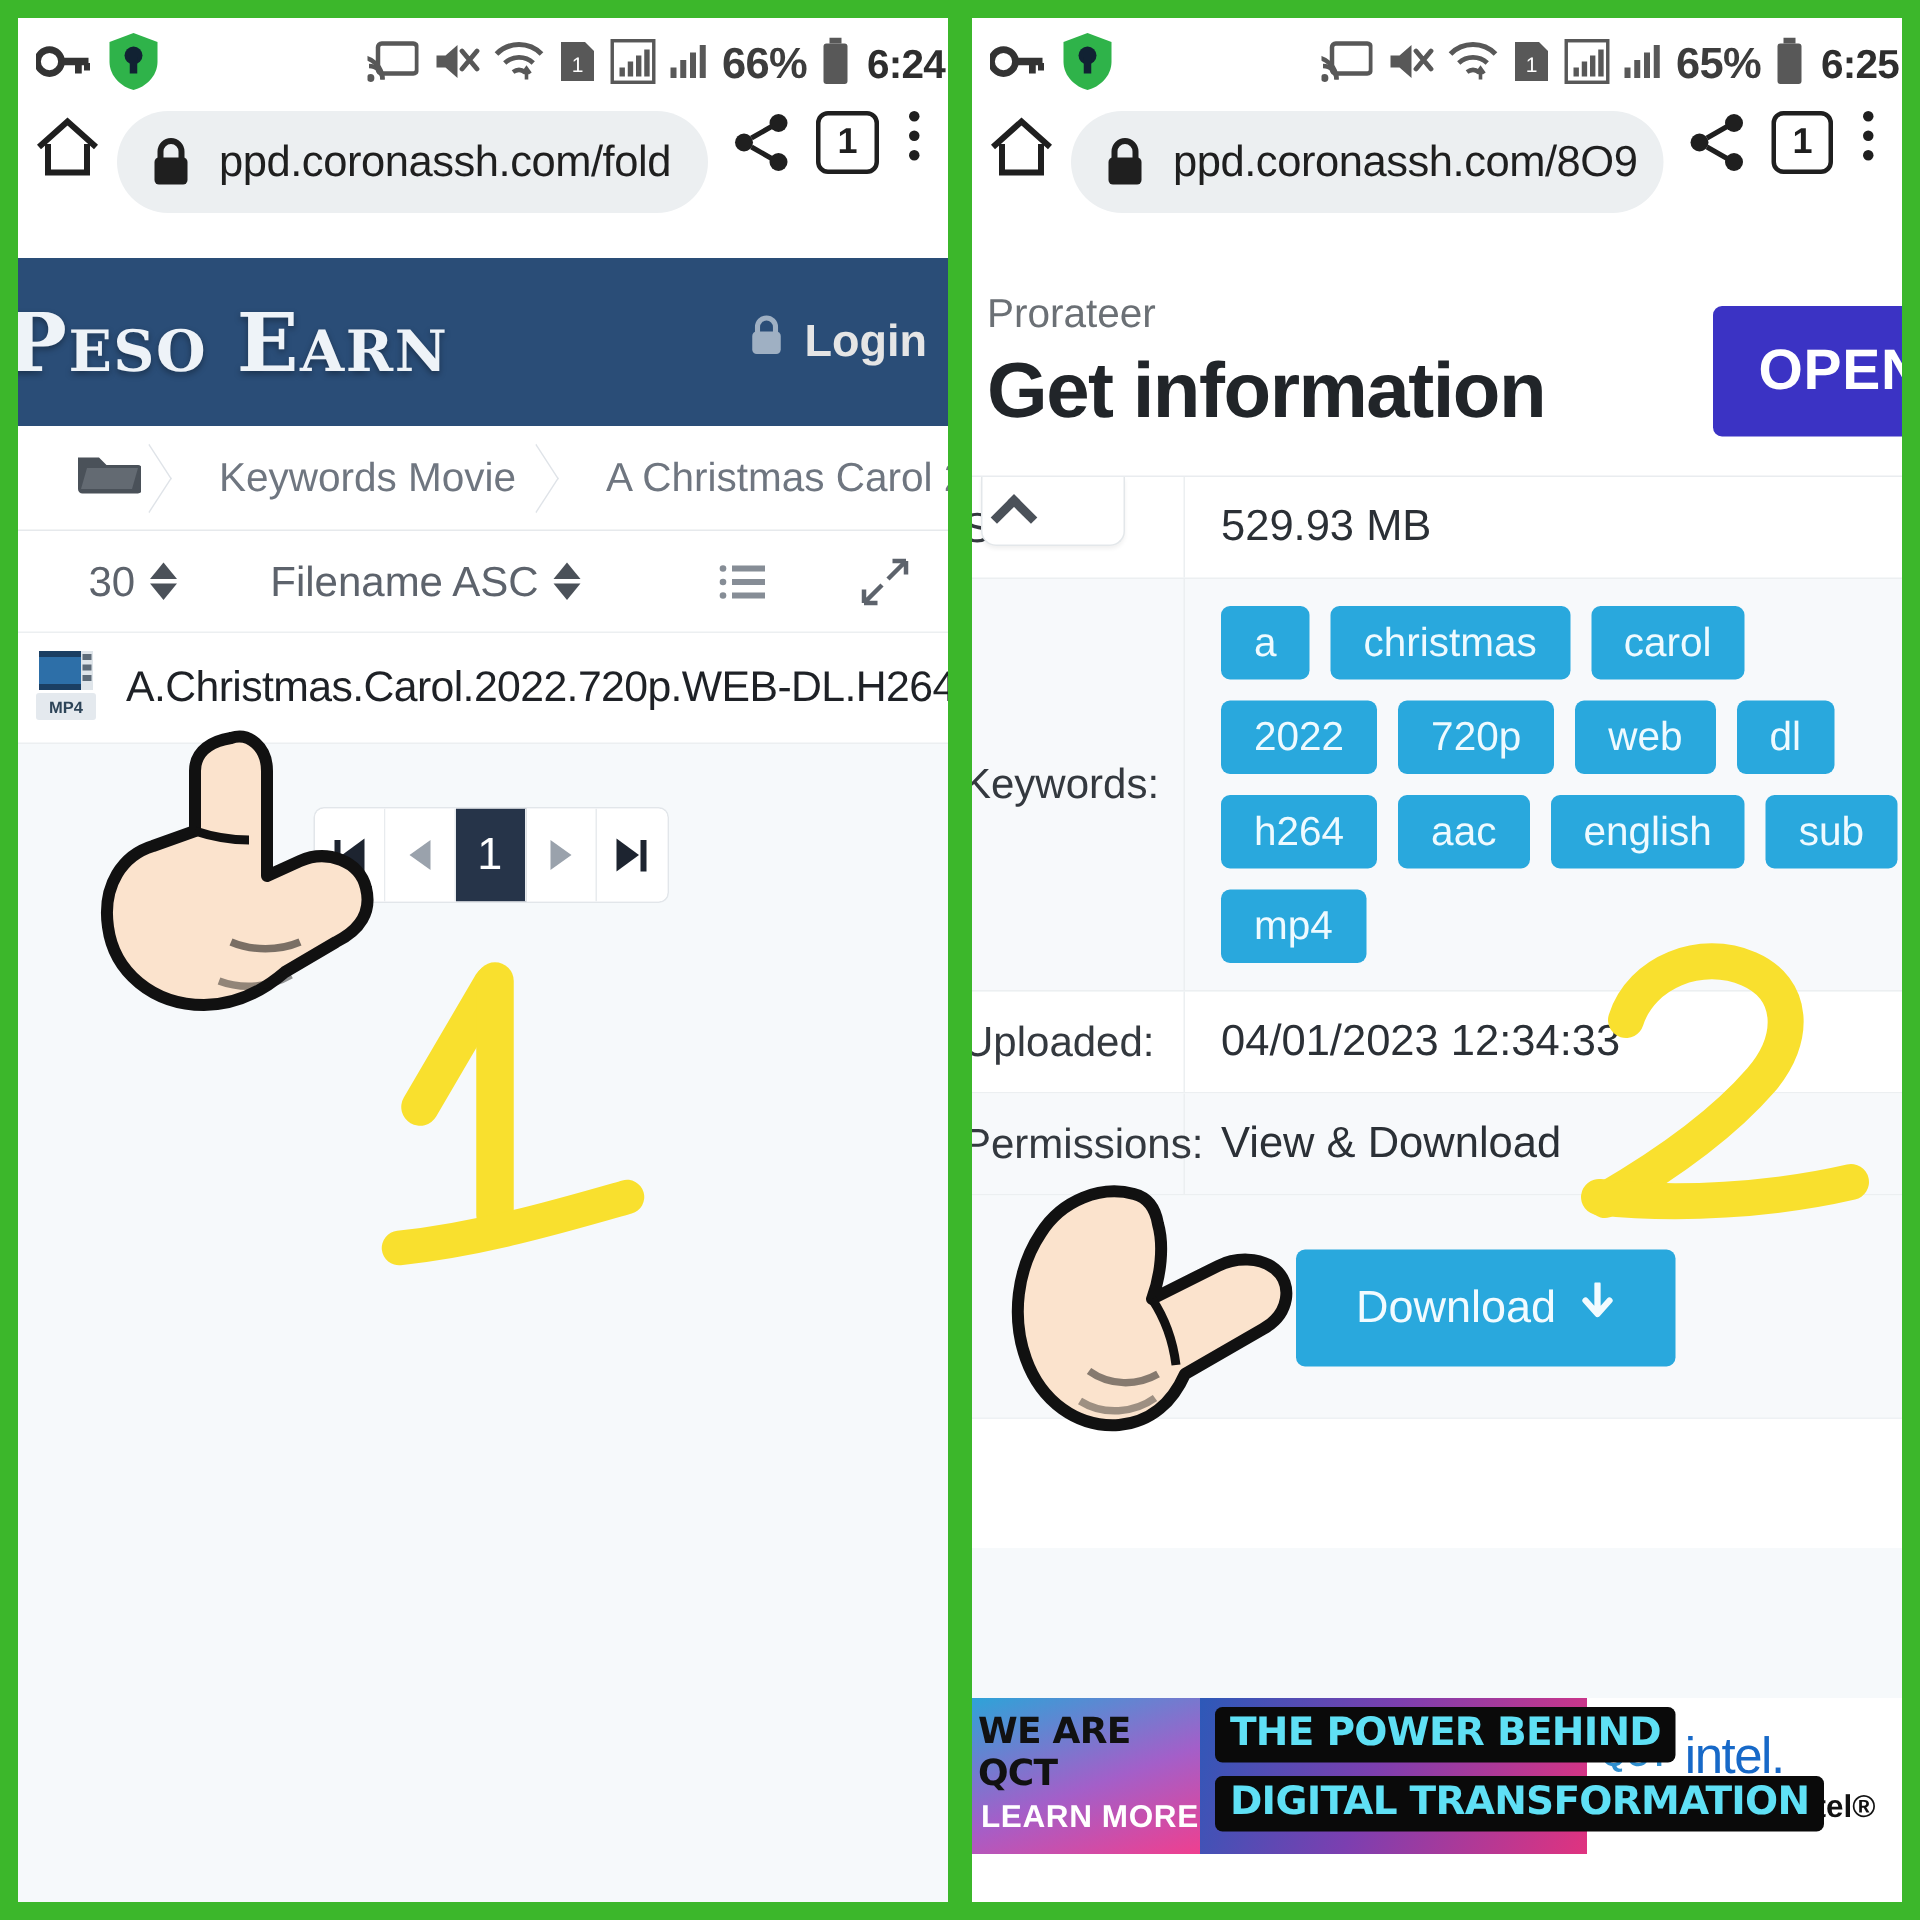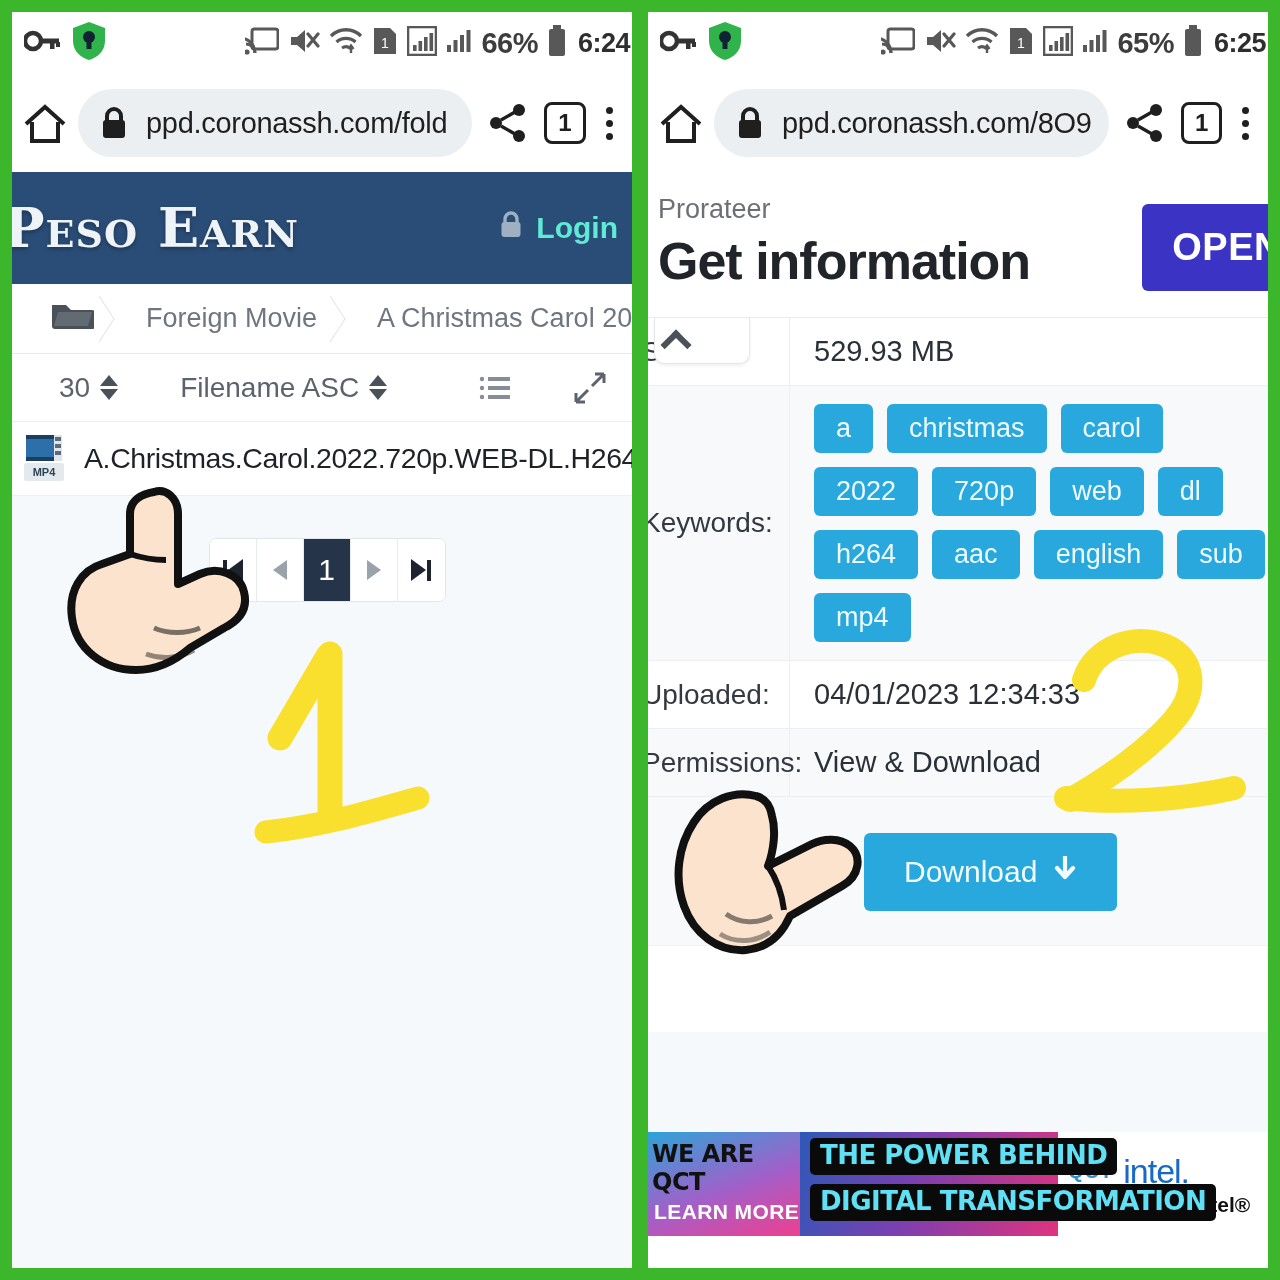--- a/index.html
+++ b/index.html
@@ -48,21 +48,21 @@
   .sb-time {
     font-size: 27px; font-weight: 600; color: #2e2e2e;
     letter-spacing: -0.5px; margin-left: 2px;
   }
 
   
   .omnibox-row {
     height: 98px;
     background: #fff;
     display: flex;
-    align-items: center;
+    align-items: flex-start;
     padding: 0 6px;
     gap: 6px;
   }
   .home-btn { width: 54px; display: flex; justify-content: center; flex: none; }
   .urlpill {
     flex: 1 1 auto;
     height: 68px;
     background: #eceff1;
     border-radius: 34px;
     display: flex;
@@ -105,21 +105,21 @@
     color: #eef3f8;
     letter-spacing: 1px;
     margin-left: -8px;
     font-variant: small-caps;
     text-shadow: 0 2px 4px rgba(0,0,0,.35);
     white-space: nowrap;
   }
   .login-wrap {
     margin-left: auto;
     display: flex; align-items: center; gap: 12px;
-    color: #5eead4;
+    color: #e5e5e5;
     font-size: 30px;
     font-weight: 700;
     white-space: nowrap;
     overflow: hidden;
     max-width: 130px;
     text-align: right;
   }
 
   
   .breadcrumb {
@@ -557,21 +557,21 @@
 
     <div class="breadcrumb">
       <div class="crumb first">
         <span>
           <svg width="44" height="32" viewBox="0 0 44 32">
               <path d="M2 6 h14 l5 5 h21 a3 3 0 0 1 3 3 v13 a3 3 0 0 1 -3 3 H5 a3 3 0 0 1 -3 -3 Z" fill="#4a5159"></path>
               <path d="M8 13 h34 l-4 14 H4 Z" fill="#636a72"></path>
             </svg>
         </span>
       </div>
-      <div class="crumb">Foreign Movie</div>
+      <div class="crumb">Keywords Movie</div>
       <div class="crumb">A Christmas Carol 2022</div>
     </div>
 
     <div class="toolbar">
       <div class="tb-item">
         <span>30</span>
         <span class="spin">
             <i class="up"></i>
             <i class="dn"></i>
           </span>

